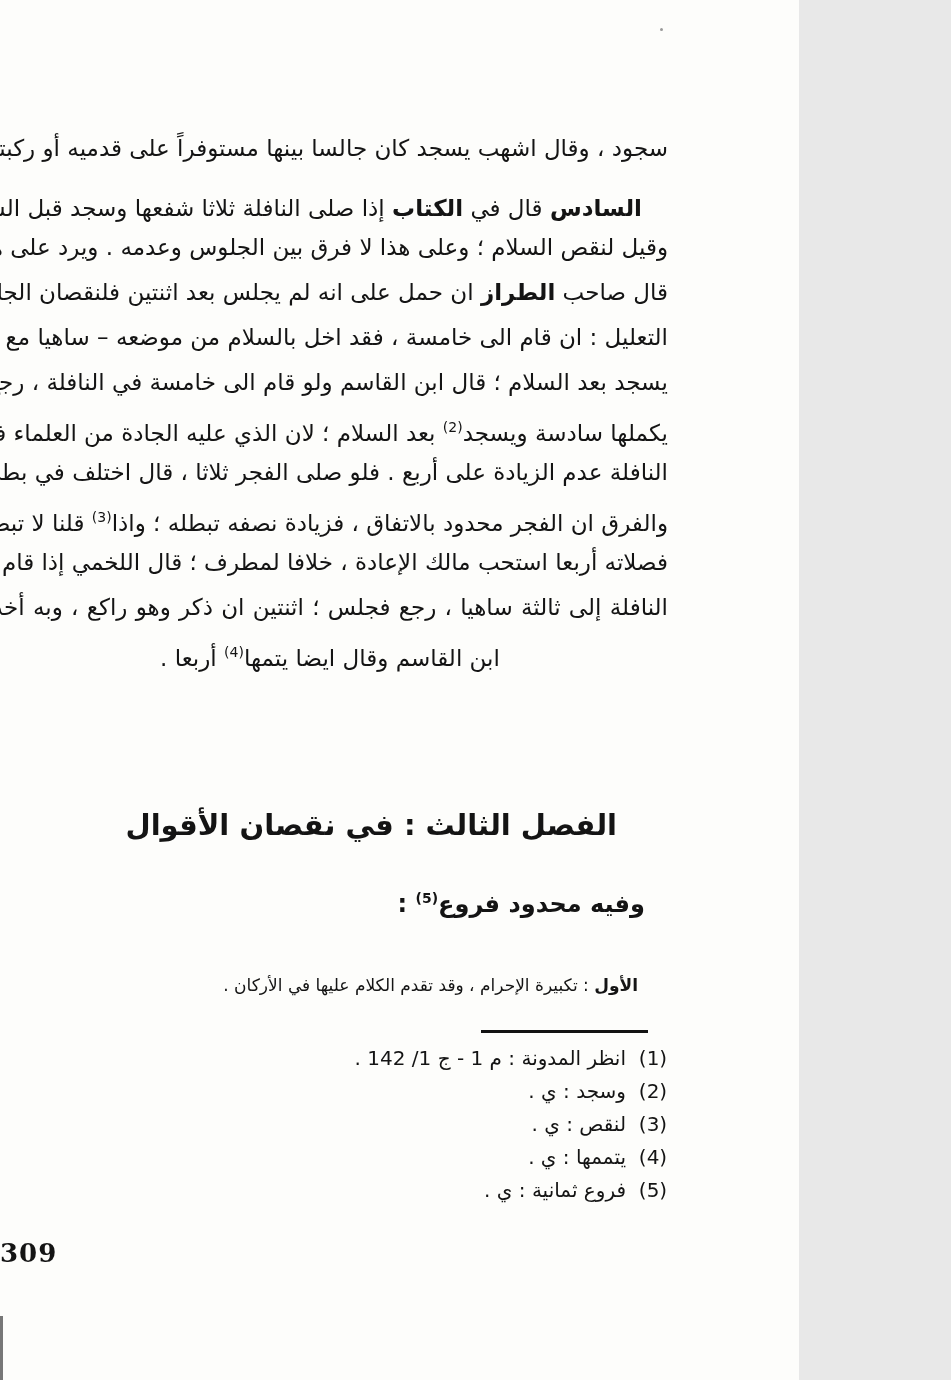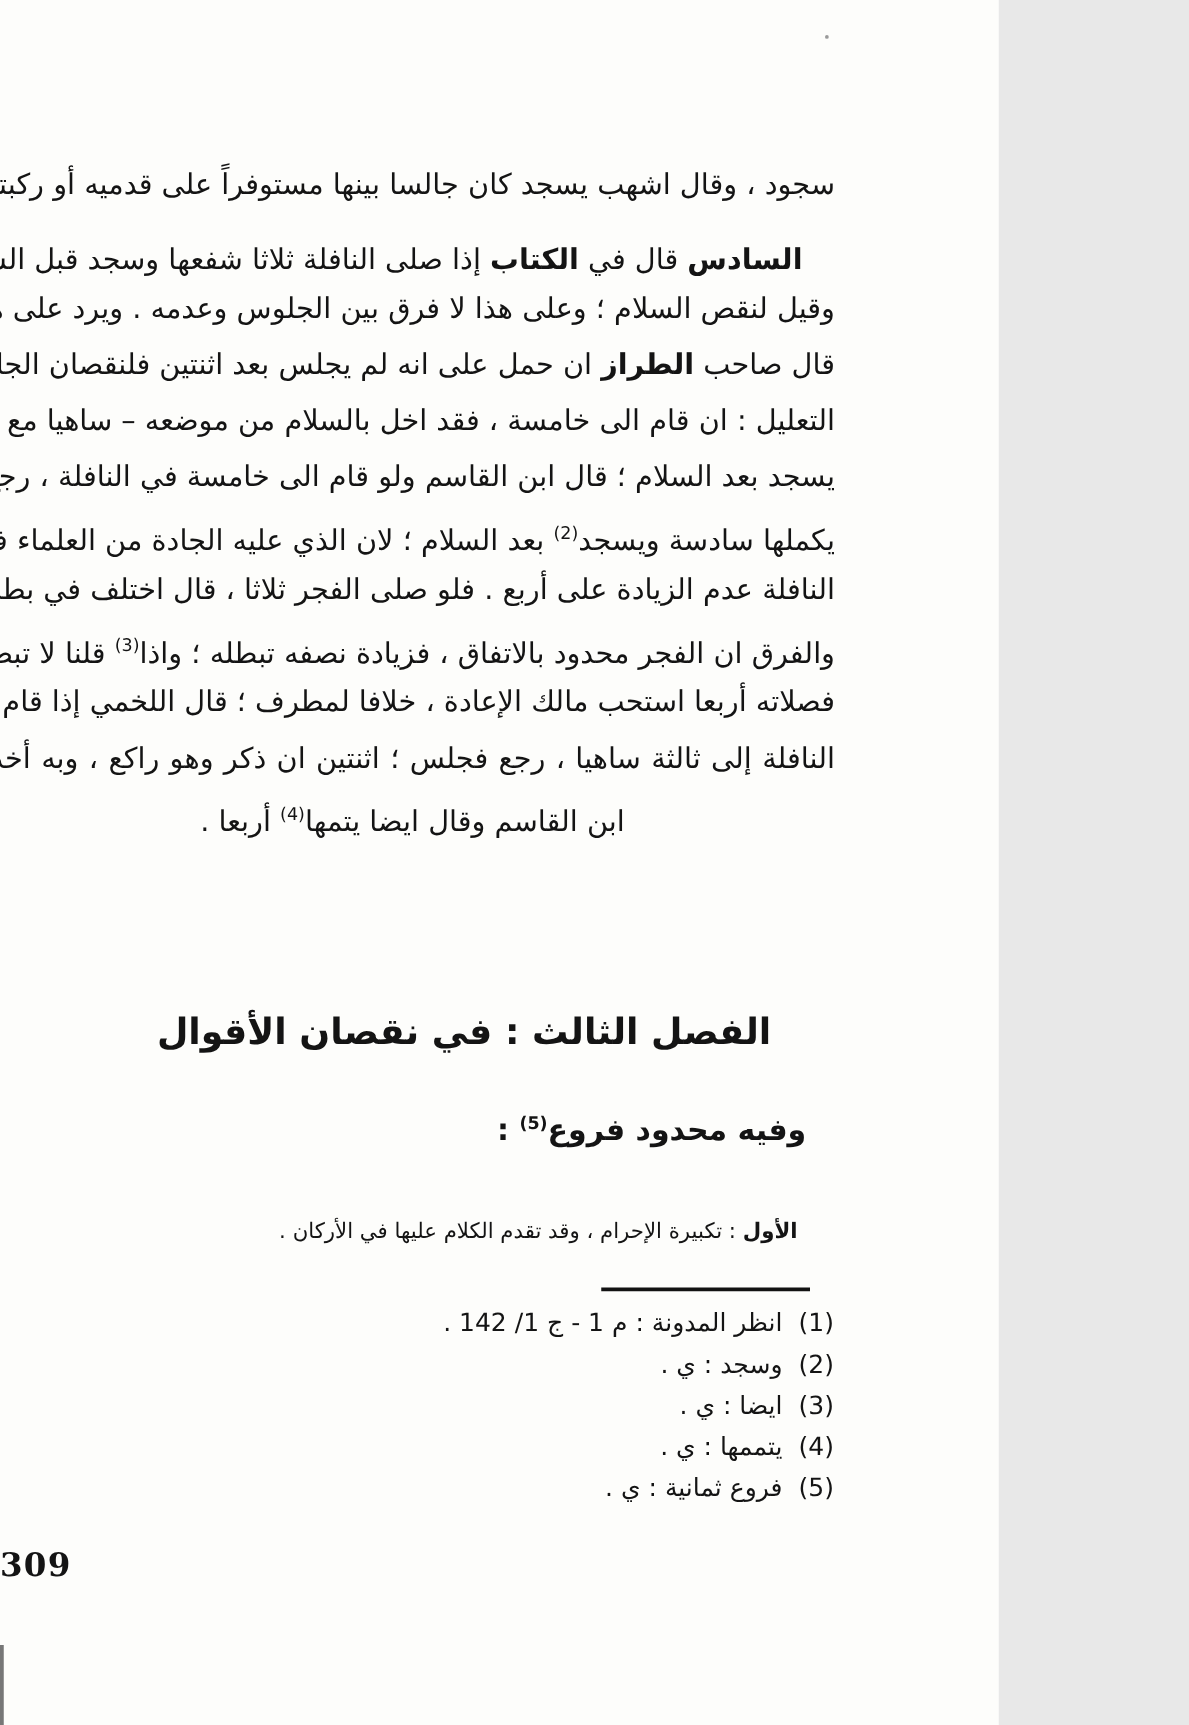--- a/index.html
+++ b/index.html
@@ -119,21 +119,21 @@
       <div class="fn-row">
         <span class="fn-num">(1)</span>
         <span class="fn-text">انظر المدونة : م 1 - ج 1/ 142 .</span>
       </div>
       <div class="fn-row">
         <span class="fn-num">(2)</span>
         <span class="fn-text">وسجد : ي .</span>
       </div>
       <div class="fn-row">
         <span class="fn-num">(3)</span>
-        <span class="fn-text">ايضا : ي .</span>
+        <span class="fn-text">لنقص : ي .</span>
       </div>
       <div class="fn-row">
         <span class="fn-num">(4)</span>
         <span class="fn-text">يتممها : ي .</span>
       </div>
       <div class="fn-row">
         <span class="fn-num">(5)</span>
         <span class="fn-text">فروع ثمانية : ي .</span>
       </div>
     </div>

